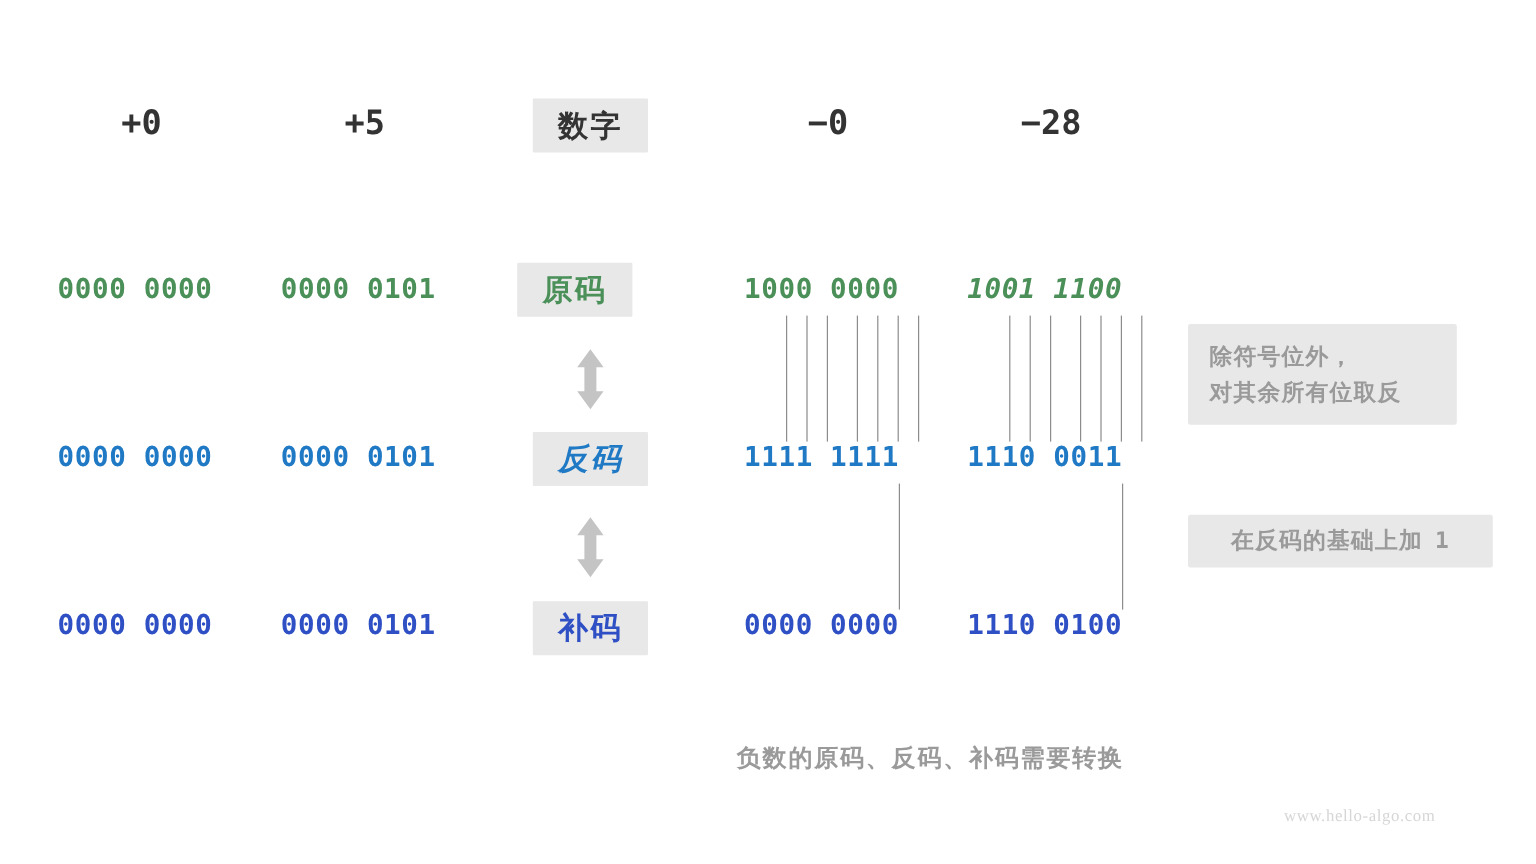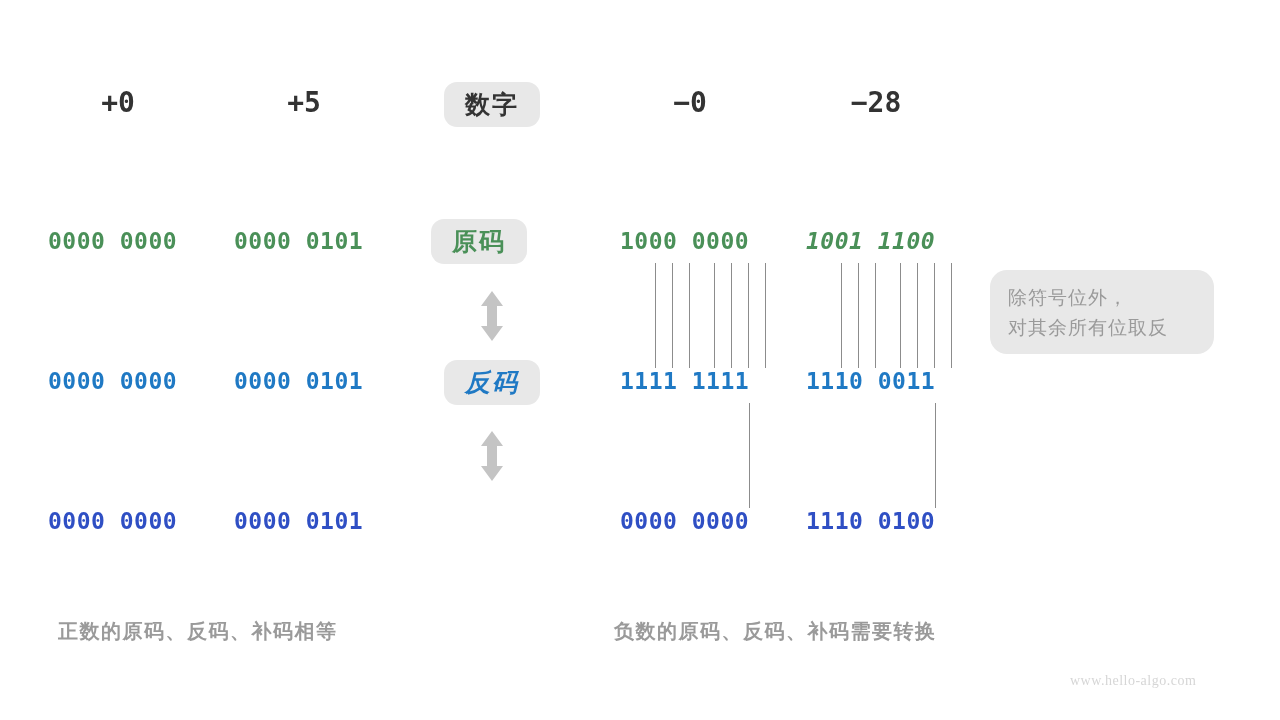--- a/index.html
+++ b/index.html
@@ -43,40 +43,40 @@
     white-space: pre;
     letter-spacing: 0.5px;
   }
   .bits.c-green { color: #4a9058; }
   .bits.c-blue  { color: #1f79c4; }
   .bits.c-indigo{ color: #2f4fc4; }
 
   
   .chip {
     background: #e8e8e8;
-    border-radius: 13px;
+    border-radius: 1px;
     display: flex;
     align-items: center;
     justify-content: center;
     font-size: 25px;
     font-weight: bold;
     letter-spacing: 2px;
   }
   .chip.c-dark   { color: #333333; }
   .chip.c-green  { color: #4a9058; }
   .chip.c-blue   { color: #1f79c4; font-style: italic; }
   .chip.c-indigo { color: #2f4fc4; }
 
   
   .note {
     background: #e8e8e8;
-    border-radius: 17px;
+    border-radius: 2px;
     color: #9a9a9a;
     font-size: 19px;
-    font-weight: normal;
+    font-weight: bold;
     line-height: 30px;
     display: flex;
     flex-direction: column;
     justify-content: center;
     padding: 10px 18px;
     box-sizing: border-box;
     letter-spacing: 1px;
   }
   .note .num1 {
     font-family: "DejaVu Sans Mono", monospace;
@@ -142,20 +142,21 @@
   <div class="abs chip c-blue" style="left:444px; top:360px; width:96px; height:45px;">反码</div>
 
   <div class="abs bits c-blue" style="left:620px; top:368px; width:140px;">1111 1111</div>
 
   <div class="abs bits c-blue" style="left:806px; top:368px; width:140px;">1110 0011</div>
 
   <div class="abs bits c-indigo" style="left:48px; top:508px; width:140px;">0000 0000</div>
 
   <div class="abs bits c-indigo" style="left:234px; top:508px; width:140px;">0000 0101</div>
 
+  <div class="abs chip c-indigo" style="left:444px; top:501px; width:96px; height:45px;">补码</div>
 
   <div class="abs bits c-indigo" style="left:620px; top:508px; width:140px;">0000 0000</div>
 
   <div class="abs bits c-indigo" style="left:806px; top:508px; width:140px;">1110 0100</div>
 
   <div class="dblarrow" style="left:476px; top:290px;">
     <svg width="32" height="52" viewBox="0 0 32 52">
       <path d="M16 1 L27 16 L21 16 L21 36 L27 36 L16 51 L5 36 L11 36 L11 16 L5 16 Z" fill="#c4c4c4"></path>
     </svg>
   </div>
@@ -183,20 +184,23 @@
   <div class="vline" style="left:951px; top:263px; height:105px;"></div>
 
   <div class="vline" style="left:749px; top:403px; height:105px;"></div>
   <div class="vline" style="left:935px; top:403px; height:105px;"></div>
 
   <div class="abs note" style="left:990px; top:270px; width:224px; height:84px;">
     <span>除符号位外，</span>
     <span>对其余所有位取反</span>
   </div>
 
-
-  <div class="abs caption" style="left:58px; top:618px;">正数的原码、反码、补码相等</div>
+  <div class="abs note" style="left:990px; top:429px; width:254px; height:44px; flex-direction:row; align-items:center;">
+    <span>在反码的基础上加</span>
+    <span class="num1" style="margin-left:10px;">1</span>
+  </div>
+
 
   <div class="abs caption" style="left:614px; top:618px;">负数的原码、反码、补码需要转换</div>
 
   <div class="abs watermark" style="left:1070px; top:673px;font-family:Liberation Serif, serif;">www.hello-algo.com</div>
 
 </div>
 
 </body></html>

